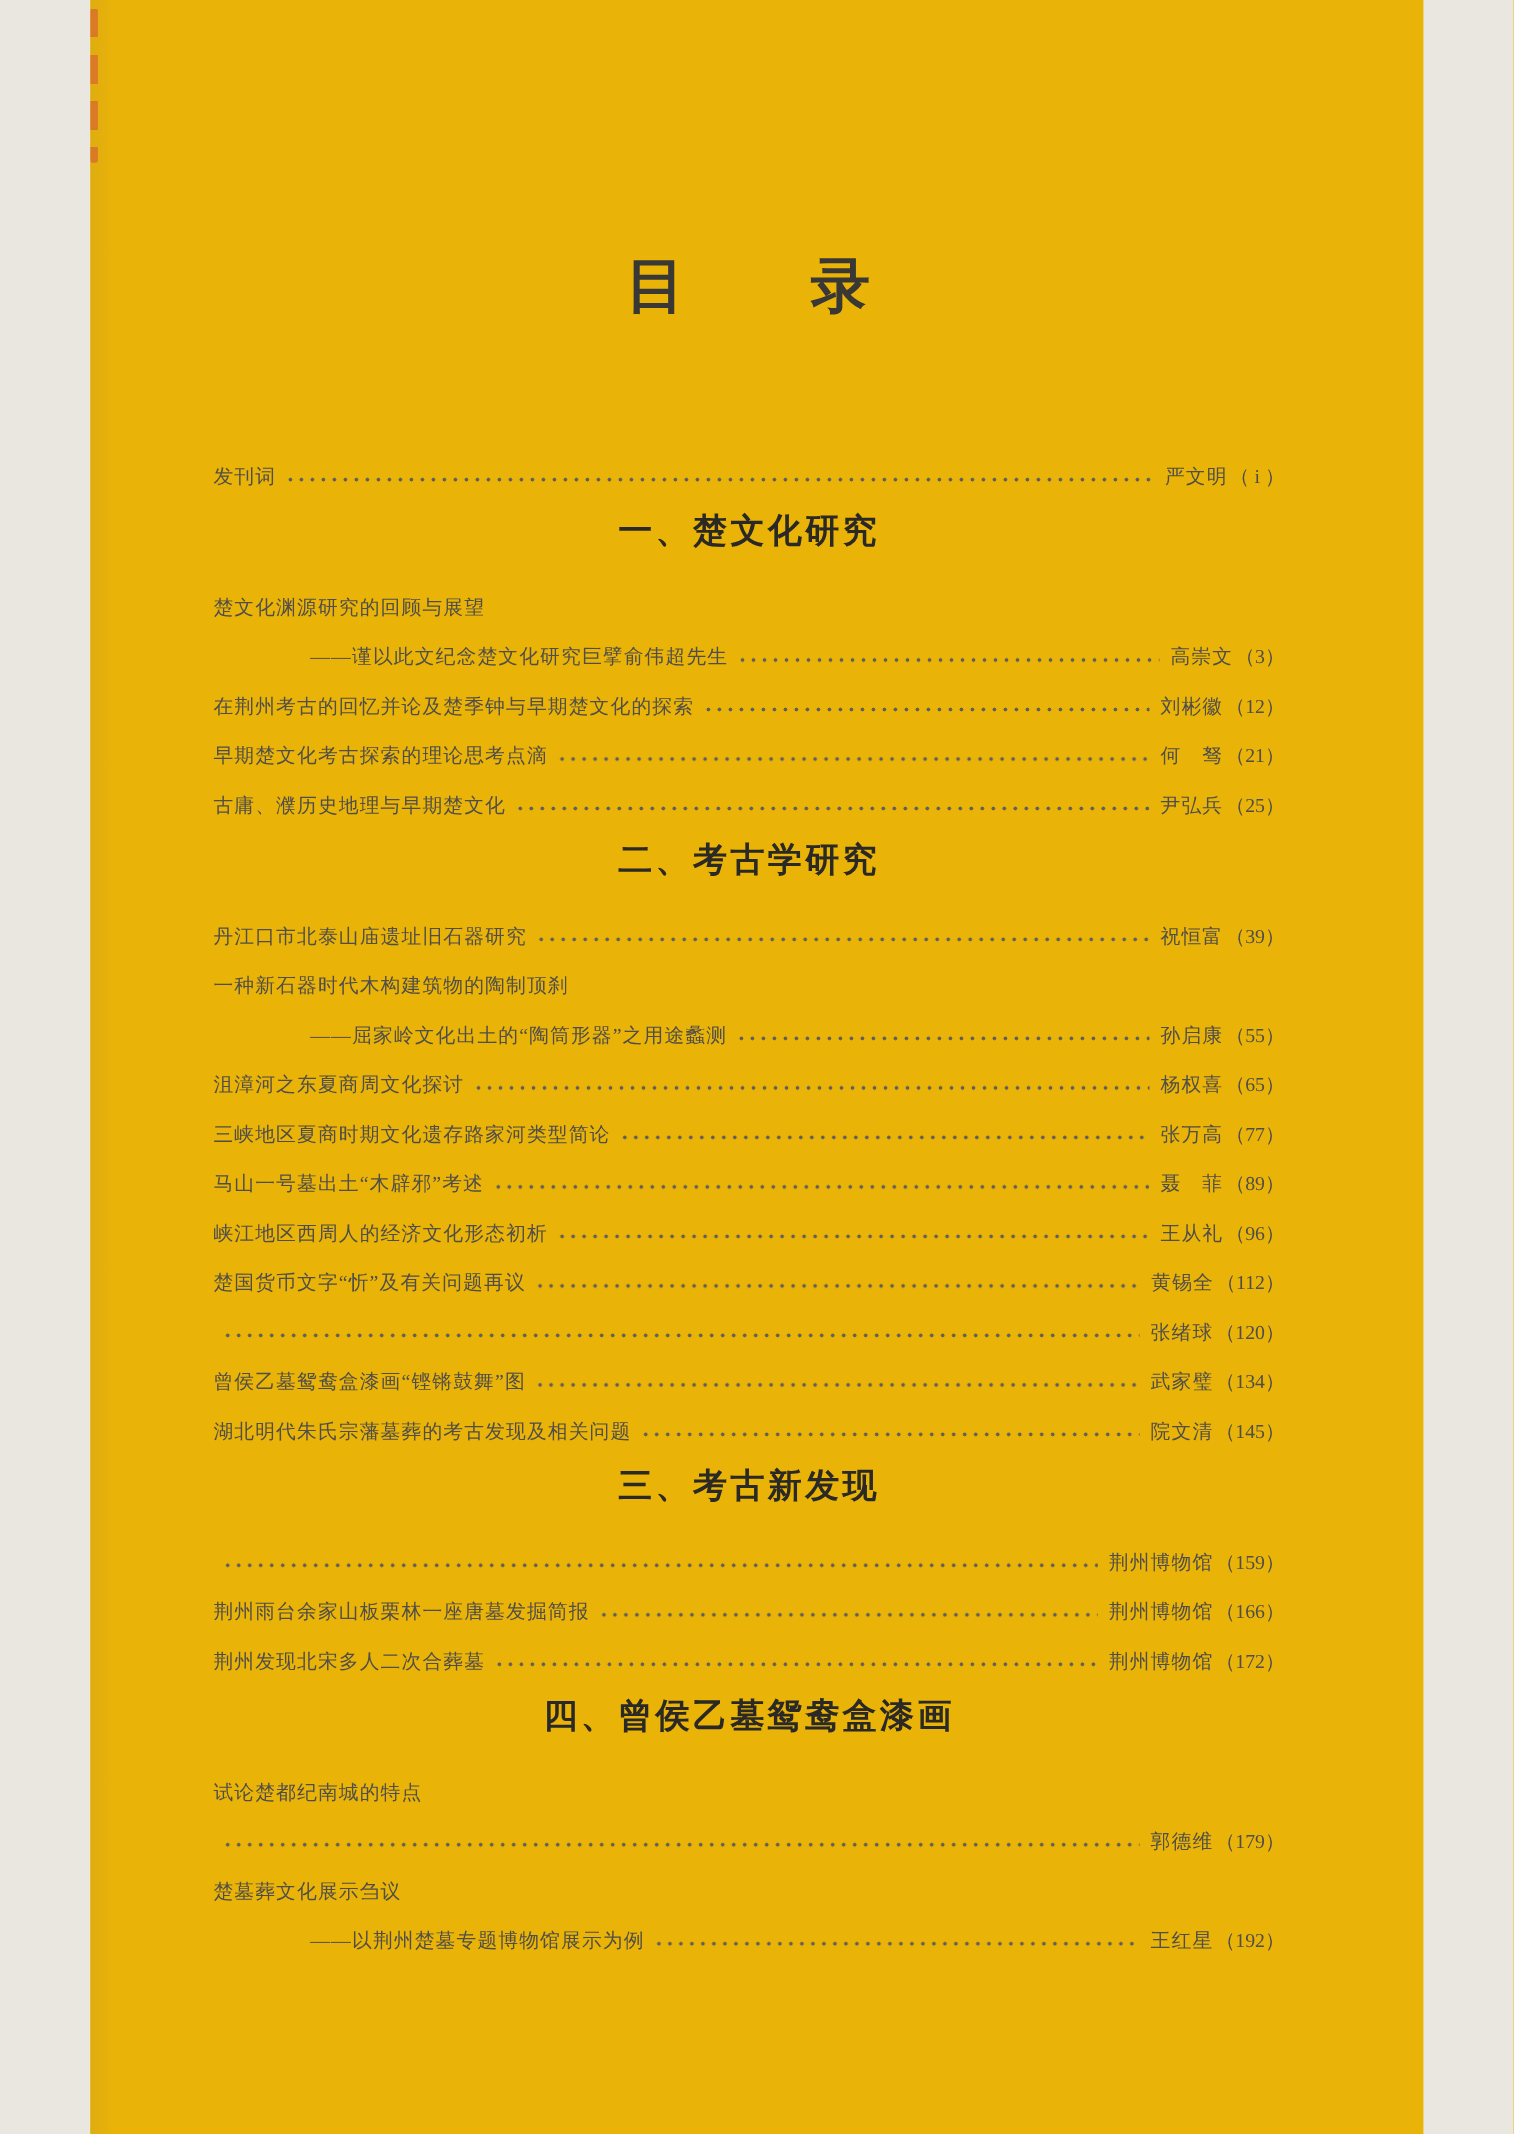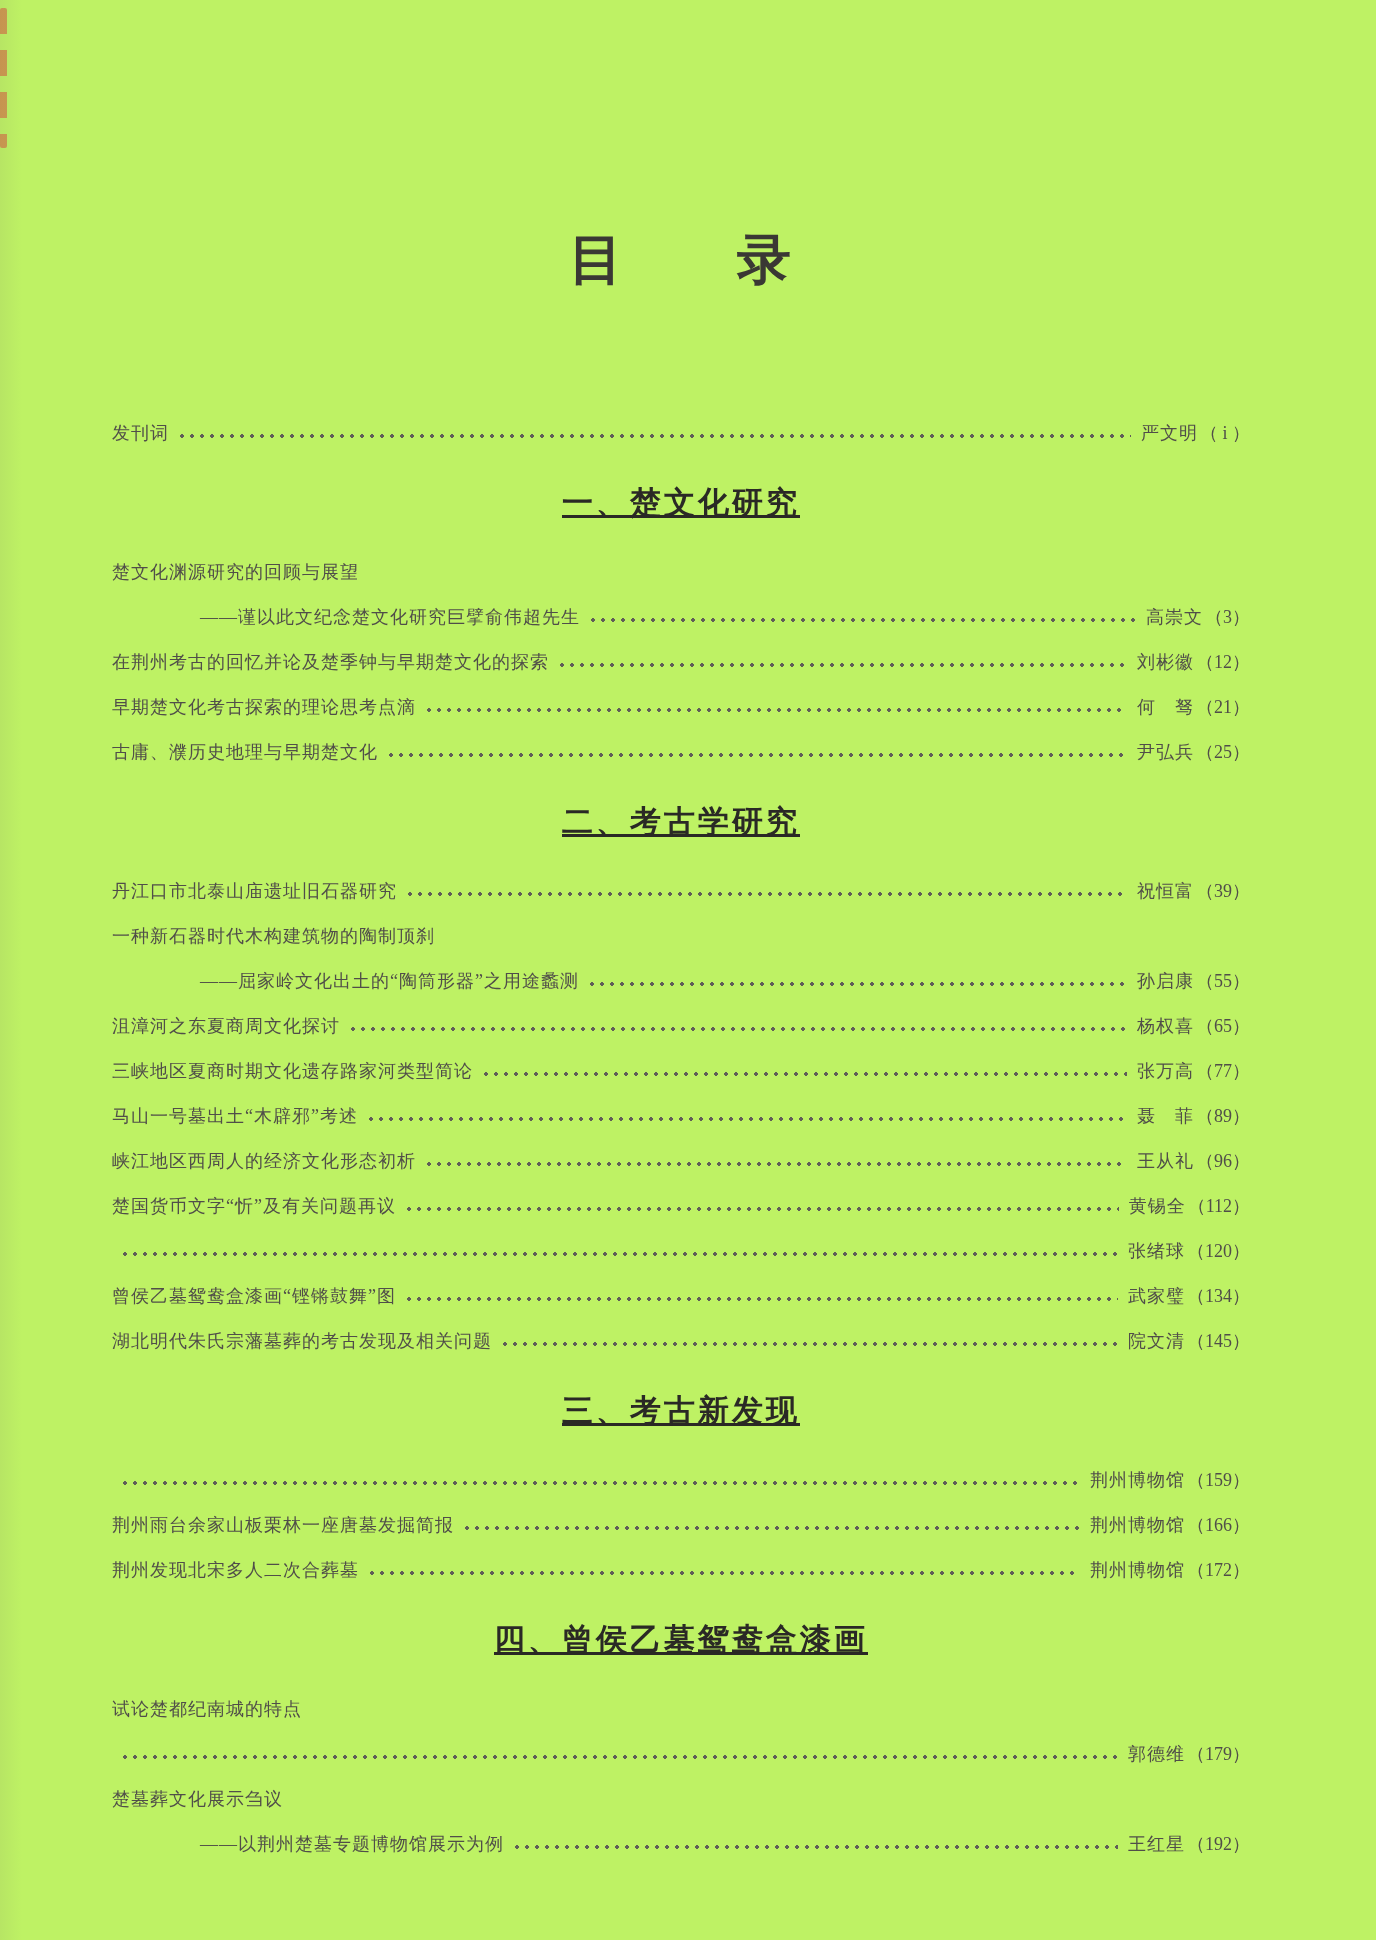--- a/index.html
+++ b/index.html
@@ -1,21 +1,21 @@
 <!DOCTYPE html>
 <html lang="zh"><head>
 <meta charset="utf-8">
 <style>
   html,body { margin:0; padding:0; }
   body { background:#e9e7e0; }
   .page {
     position:relative;
-    width:1376px; height:1940px;
+    width:1212px; height:1940px;
     margin:0 auto;
-    background:#bef264;
+    background:#eab308;
     overflow:hidden;
     font-family:"Liberation Serif","DejaVu Serif",serif;
     color:#504e49;
   }
   
   .gutter {
     position:absolute; left:0; top:0; bottom:0; width:26px;
     background:linear-gradient(to right, rgba(120,115,100,0.10), rgba(120,115,100,0) 85%);
     pointer-events:none;
   }
@@ -34,27 +34,26 @@
     margin:228px 0 0 0;
     font-size:54px; line-height:64px;
     font-weight:600;
     letter-spacing:2px;
     text-align:center;
     color:#3a3834;
   }
   #toc { margin-top:118px; }
   .sec {
     font-size:31px; line-height:40px;
-    margin:28px 0 26px 0;
+    margin:8px 0 26px 0;
     text-align:center;
     font-family:"Liberation Sans","DejaVu Sans",sans-serif;
     font-weight:700;
     letter-spacing:3px;
     color:#2a2925;
-    text-decoration:underline;
   }
   .row {
     height:45px;
     display:flex;
     align-items:center;
     font-size:18px;
     white-space:nowrap;
   }
   .row .t { flex:0 0 auto; letter-spacing:1px; }
   .row .t.indent { padding-left:88px; }

